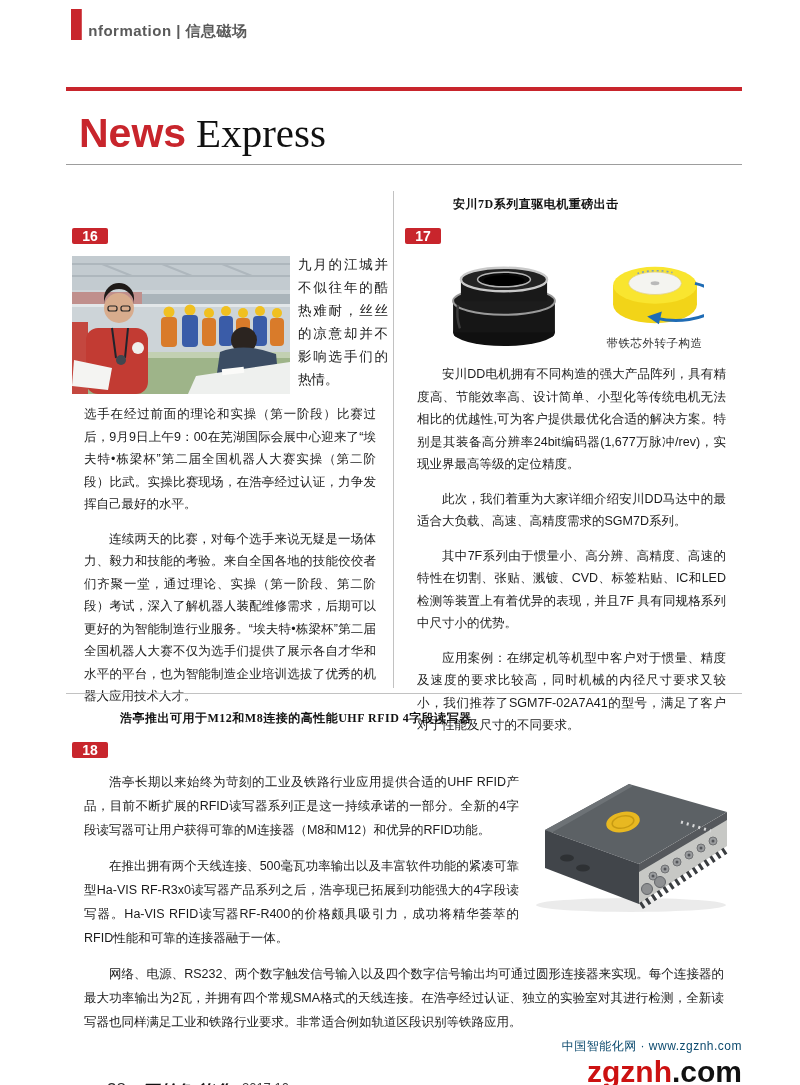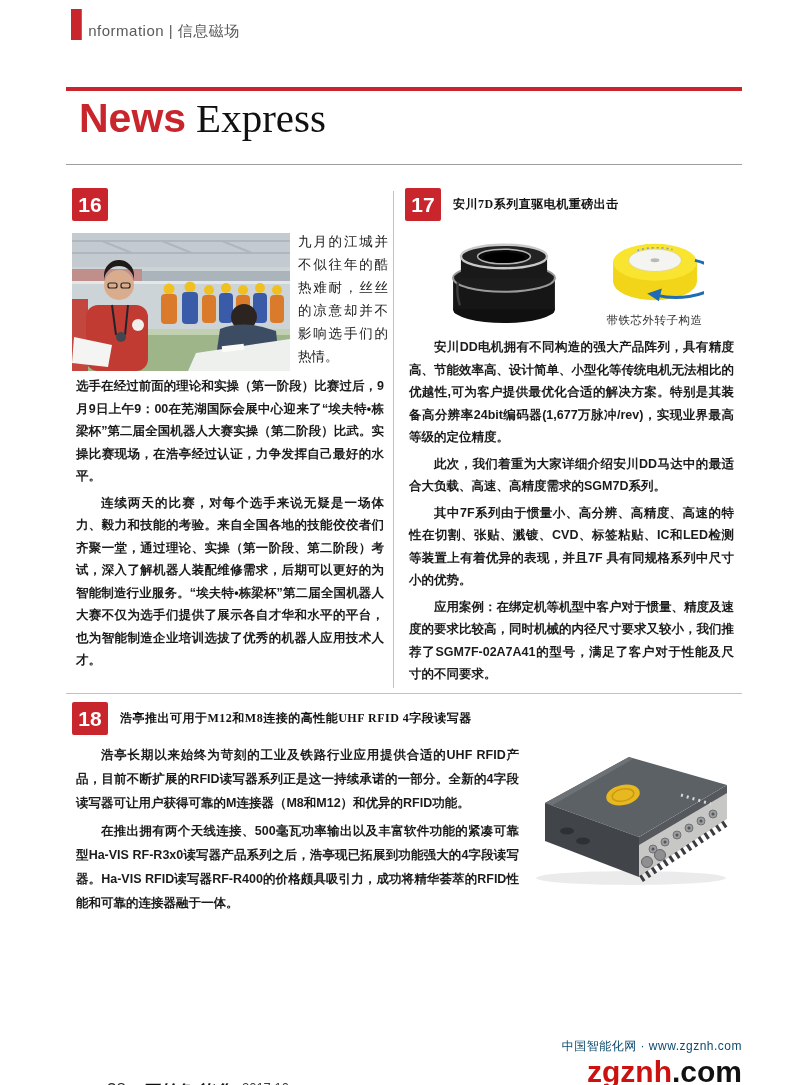--- a/index.html
+++ b/index.html
@@ -2,44 +2,44 @@
 <html><head>
 <meta charset="utf-8">
 <style>
   html,body{margin:0;padding:0;background:#ffffff;}
   body{width:800px;height:1085px;overflow:hidden;font-family:"Liberation Sans","DejaVu Sans",sans-serif;color:#1b1b1b;}
   #page{position:relative;width:800px;height:1085px;background:#ffffff;}
 
   
   .topbar{position:absolute;left:66px;top:6px;display:flex;align-items:flex-end;}
   .big-i{display:inline-block;color:#c8252c;font-family:"Liberation Sans",sans-serif;font-weight:900;font-size:44px;line-height:38px;transform:scaleX(1.7);transform-origin:left bottom;margin-right:10px;}
-  .toplabel{font-size:15px;color:#5a5a5a;letter-spacing:.5px;padding-bottom:3px;}
+  .toplabel{font-size:15px;color:#5a5a5a;letter-spacing:.5px;padding-bottom:3px;font-weight:bold;}
 
   .red-rule{position:absolute;left:66px;top:87px;width:676px;height:4px;background:#c8252c;}
-  .masthead{position:absolute;left:79px;top:91px;font-size:41px;line-height:54px;}
+  .masthead{position:absolute;left:79px;top:106px;font-size:41px;line-height:54px;}
   .masthead .w-red{color:#c8252c;font-weight:bold;font-family:"Liberation Sans",sans-serif;}
   .masthead .w-serif{color:#111;font-family:"Liberation Serif","DejaVu Serif",serif;margin-left:10px;}
   .hairline{position:absolute;left:66px;top:164px;width:676px;height:1px;background:#9d9d9d;}
 
   
   #col-left{position:absolute;left:72px;top:188px;width:316px;}
   #col-right{position:absolute;left:405px;top:188px;width:333px;}
   .v-divider{position:absolute;left:393px;top:191px;width:1px;height:497px;background:#c2c2c2;}
   .h-divider{position:absolute;left:66px;top:693px;width:676px;height:1px;background:#c2c2c2;}
   #section-18{position:absolute;left:72px;top:702px;width:664px;}
 
   
   .art-head{display:flex;align-items:flex-start;}
-  .badge{flex:0 0 auto;width:36px;height:33px;background:#c8252c;color:#fff;font-weight:bold;font-size:21px;display:flex;align-items:center;justify-content:center;border-radius:2px;}
+  .badge{flex:0 0 auto;width:36px;height:16px;background:#c8252c;color:#fff;font-weight:bold;font-size:14px;display:flex;align-items:center;justify-content:center;border-radius:2px;margin-top:40px;}
   .title-block{margin-left:11px;font-family:"Liberation Serif","DejaVu Serif",serif;font-weight:bold;color:#111;}
   .t-line1{font-size:15.5px;line-height:20px;text-align:center;letter-spacing:1px;}
   .t-line2{font-size:17px;line-height:23px;letter-spacing:.5px;}
   .t-single{margin-left:12px;font-family:"Liberation Serif","DejaVu Serif",serif;font-weight:bold;font-size:12px;line-height:33px;color:#111;letter-spacing:.5px;}
 
-  .par{font-size:12.5px;line-height:22.5px;text-align:justify;color:#1b1b1b;margin:4px;font-weight:bold;}
+  .par{font-size:12.5px;line-height:22.5px;text-align:justify;color:#1b1b1b;margin:12px;}
   .indent{text-indent:2em;}
   .clear{clear:both;}
 
   
   .a16-body{margin-top:9px;}
   .event-photo{float:left;width:218px;height:138px;margin:3px 8px 4px 0;display:block;}
   .side-par{font-size:13.5px;line-height:23px;text-align:justify;margin:0;}
 
   
   .figures{margin-top:12px;display:flex;justify-content:center;align-items:flex-start;gap:38px;}
@@ -208,20 +208,21 @@
           <circle cx="129" cy="110" r="5.5" fill="#8d8f91" stroke="#63666a"></circle>
         </g>
         <ellipse cx="92" cy="50" rx="17" ry="10" fill="#e8b821" transform="rotate(-12 92 50)"></ellipse>
         <ellipse cx="92" cy="50" rx="11" ry="6" fill="none" stroke="#c79a12" stroke-width="1.5" transform="rotate(-12 92 50)"></ellipse>
         <path d="M150 50 L180 59" stroke="#d9dadb" stroke-width="3" stroke-dasharray="2 4" fill="none"></path>
         <ellipse cx="36" cy="86" rx="7" ry="3.5" fill="#2e3134"></ellipse>
         <ellipse cx="52" cy="96" rx="7" ry="3.5" fill="#2e3134"></ellipse>
       </svg>
       <p class="par indent">浩亭长期以来始终为苛刻的工业及铁路行业应用提供合适的UHF RFID产品，目前不断扩展的RFID读写器系列正是这一持续承诺的一部分。全新的4字段读写器可让用户获得可靠的M连接器（M8和M12）和优异的RFID功能。</p>
       <p class="par indent">在推出拥有两个天线连接、500毫瓦功率输出以及丰富软件功能的紧凑可靠型Ha-VIS RF-R3x0读写器产品系列之后，浩亭现已拓展到功能强大的4字段读写器。Ha-VIS RFID读写器RF-R400的价格颇具吸引力，成功将精华荟萃的RFID性能和可靠的连接器融于一体。</p>
+      <p class="par indent">网络、电源、RS232、两个数字触发信号输入以及四个数字信号输出均可通过圆形连接器来实现。每个连接器的最大功率输出为2瓦，并拥有四个常规SMA格式的天线连接。在浩亭经过认证、独立的实验室对其进行检测，全新读写器也同样满足工业和铁路行业要求。非常适合例如轨道区段识别等铁路应用。</p>
     </div>
   </div>
 
   <div class="footer-left">
     <span class="page-num">38</span>
     <span class="mag-logo">工控智能化</span>
     <span class="issue">2017.10</span>
   </div>
   <div class="footer-right">
     <div class="site-line">中国智能化网 · www.zgznh.com</div>

